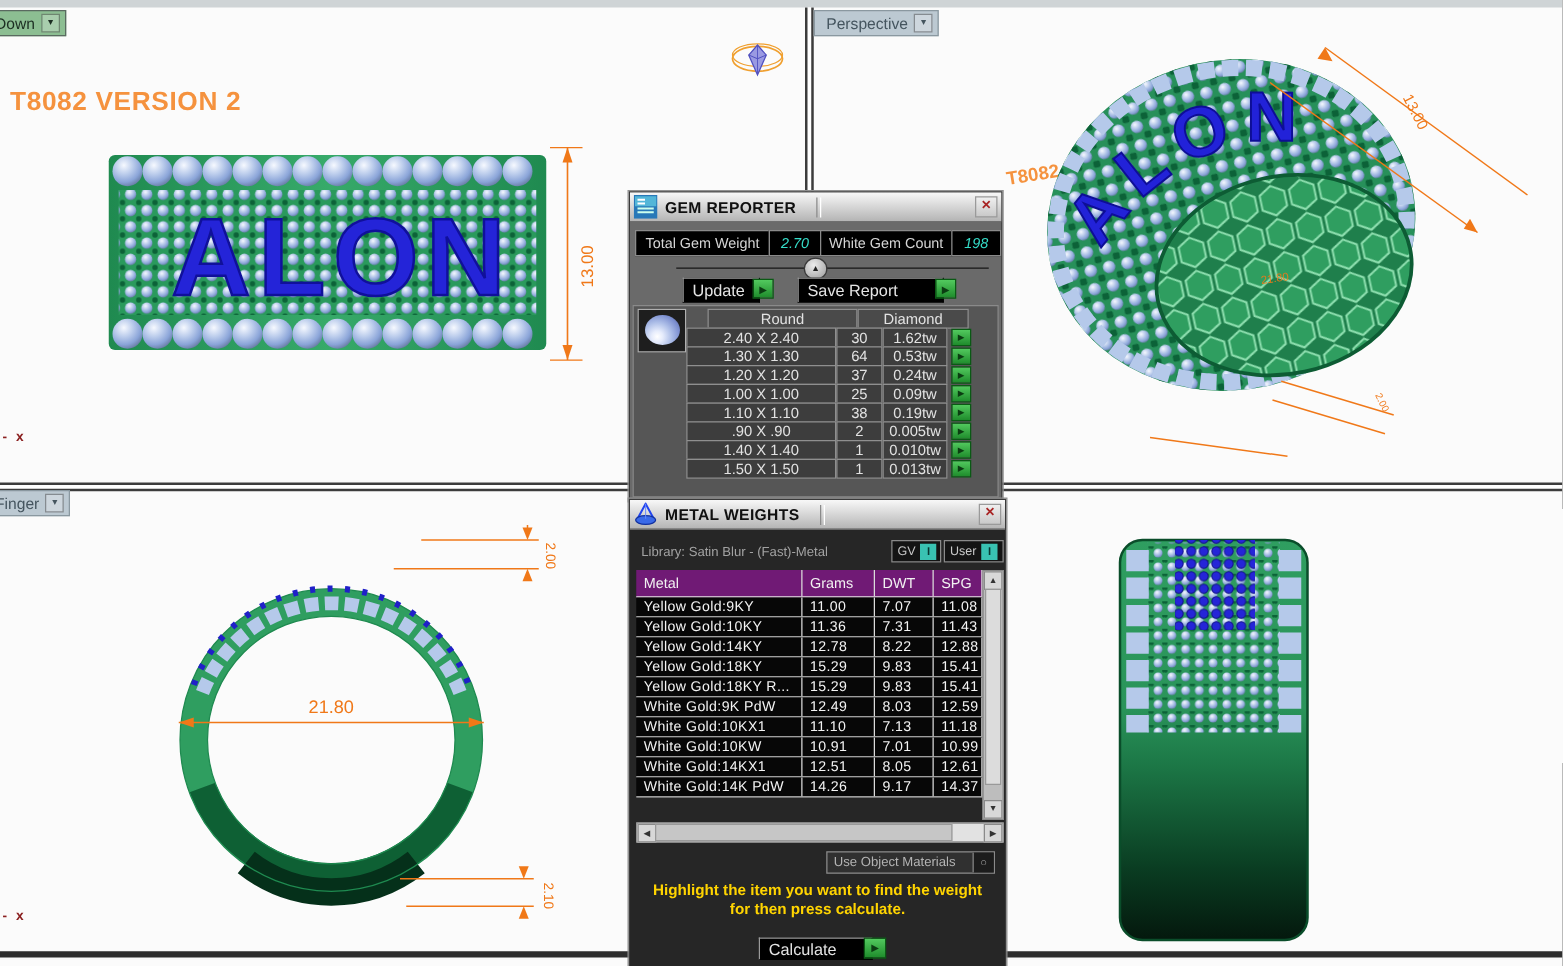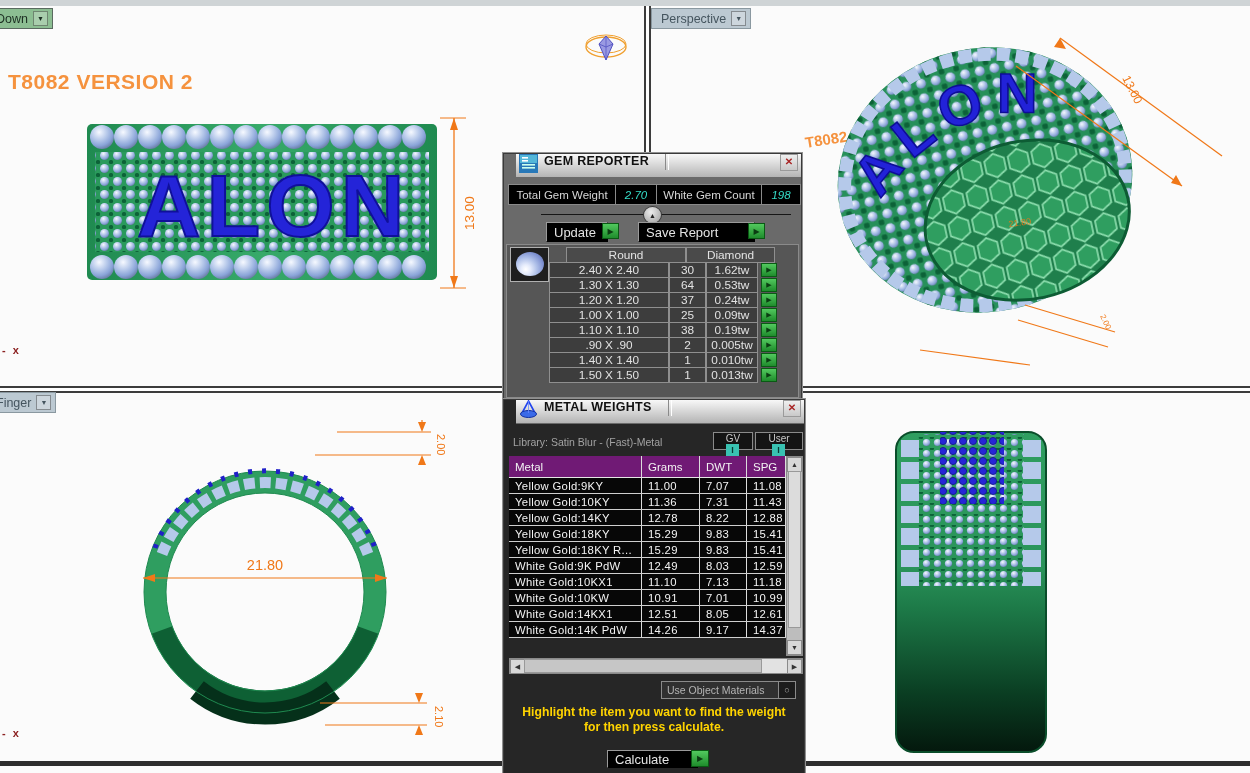--- a/index.html
+++ b/index.html
@@ -17,21 +17,21 @@
   .tab .dd{width:13px;height:13px;display:flex;align-items:center;justify-content:center;
            font-size:7px;border:1px solid rgba(0,0,0,.35);background:rgba(255,255,255,.25);}
   .tab-down{left:-14px;top:8px;background:#8cbe92;color:#1c2e22;}
   .tab-persp{left:651px;top:8px;background:#bcc9d2;color:#45555f;border-color:#8a98a0;}
   .tab-finger{left:-14px;top:392px;background:#bcc9d2;color:#45555f;border-color:#8a98a0;}
   .vpcanvas{z-index:2;}
   .model-title{left:8px;top:70px;font-size:21px;font-weight:bold;color:#f5923e;letter-spacing:.5px;z-index:2;}
   .axis-mark{color:#8b2020;font-size:11px;font-weight:bold;z-index:2;letter-spacing:2px;}
   
   .panel{position:absolute;z-index:5;border:1px solid #3a3a3a;outline:1px solid #909090;}
-  .titlebar{height:23px;background:linear-gradient(#f8f8f8,#b4b4b4);display:flex;border-bottom:1px solid #6a6a6a;margin-left:12px;}
+  .titlebar{height:23px;background:linear-gradient(#f8f8f8,#b4b4b4);display:flex;align-items:center;border-bottom:1px solid #6a6a6a;}
   .ttext{font-weight:bold;font-size:12.5px;color:#101010;letter-spacing:.3px;}
   .groove{width:2px;height:16px;border-left:1px solid #8a8a8a;border-right:1px solid #fff;margin-left:16px;}
   .closebox{margin-left:auto;margin-right:3px;width:16px;height:15px;background:linear-gradient(#efefef,#c9c9c9);
             border:1px solid #9a9a9a;color:#a82424;font-size:10px;line-height:13px;text-align:center;font-weight:bold;cursor:pointer;}
   .blackbox{position:absolute;background:#000;border:1px solid #8a8a8a;color:#d6d6d6;font-size:11.5px;
             display:flex;align-items:center;justify-content:center;height:19px;}
   .cyanval{color:#35dcc8;font-style:italic;}
   .dbtn{position:absolute;background:#000000;border-top:1px solid #9a9a9a;border-left:1px solid #9a9a9a;
         border-right:1px solid #000;border-bottom:1px solid #000;color:#e4e4e4;font-size:13px;
         display:flex;align-items:center;padding-left:7px;height:18px;cursor:pointer;}
@@ -53,21 +53,21 @@
   .ghead{display:grid;grid-template-columns:120px 89px 19px;padding-left:17px;}
   .gcell{background:#3d3d3d;border:1px solid #8f8f8f;height:14px;font-size:11.8px;color:#e2e2e2;
          display:flex;align-items:center;justify-content:center;margin-top:-1px;}
   .ghead .gcell{background:#4a4a4a;}
   .acell{background:transparent;border:none;display:flex;align-items:center;justify-content:flex-end;margin-top:-1px;height:15px;}
   .acell .rowarrow{width:16px;height:14px;background:linear-gradient(#52c95e,#1f8c2c);border:1px solid #0a5a14;
          font-size:7px;color:#0b3d12;display:flex;align-items:center;justify-content:center;cursor:pointer;padding:0;}
   
   #metalPanel{left:503px;top:399px;width:300px;height:374px;background:#262626;}
   .libtext{position:absolute;left:9px;top:36px;font-size:10.5px;color:#a2a2a2;}
-  .tealbtn{position:absolute;top:32px;display:flex;align-items:center;border:1px solid #8a8a8a;background:#141414;height:16px;cursor:pointer;flex-direction:column;}
+  .tealbtn{position:absolute;top:32px;display:flex;align-items:center;border:1px solid #8a8a8a;background:#141414;height:16px;cursor:pointer;}
   .tealbtn .lbl{font-size:10px;color:#c8c8c8;padding:0 4px;}
   .tealbtn .ind{width:13px;height:13px;background:#39c2b2;color:#083a34;font-size:9px;font-weight:bold;
                 text-align:center;line-height:13px;margin-right:1px;}
   .mtable{position:absolute;left:5px;top:56px;width:277px;}
   .mhead{display:grid;grid-template-columns:133px 58px 47px 39px;background:#701a75;border-bottom:1px solid #e6e6e6;}
   .mhead div{color:#f2f2f2;font-size:11.5px;height:21px;display:flex;align-items:center;padding-left:6px;border-right:1px solid #dcdcdc;}
   .mrow{display:grid;grid-template-columns:133px 58px 47px 39px;background:#070707;border-bottom:1px solid #cfcfcf;cursor:pointer;}
   .mrow div{color:#f4f4f4;font-size:11.3px;letter-spacing:.3px;height:15px;display:flex;align-items:center;
             padding-left:6px;border-right:1px solid #dcdcdc;overflow:hidden;white-space:nowrap;}
   .vscroll{position:absolute;left:282px;top:56px;width:15px;height:198px;background:#bdbdbd;border:1px solid #8a8a8a;}

